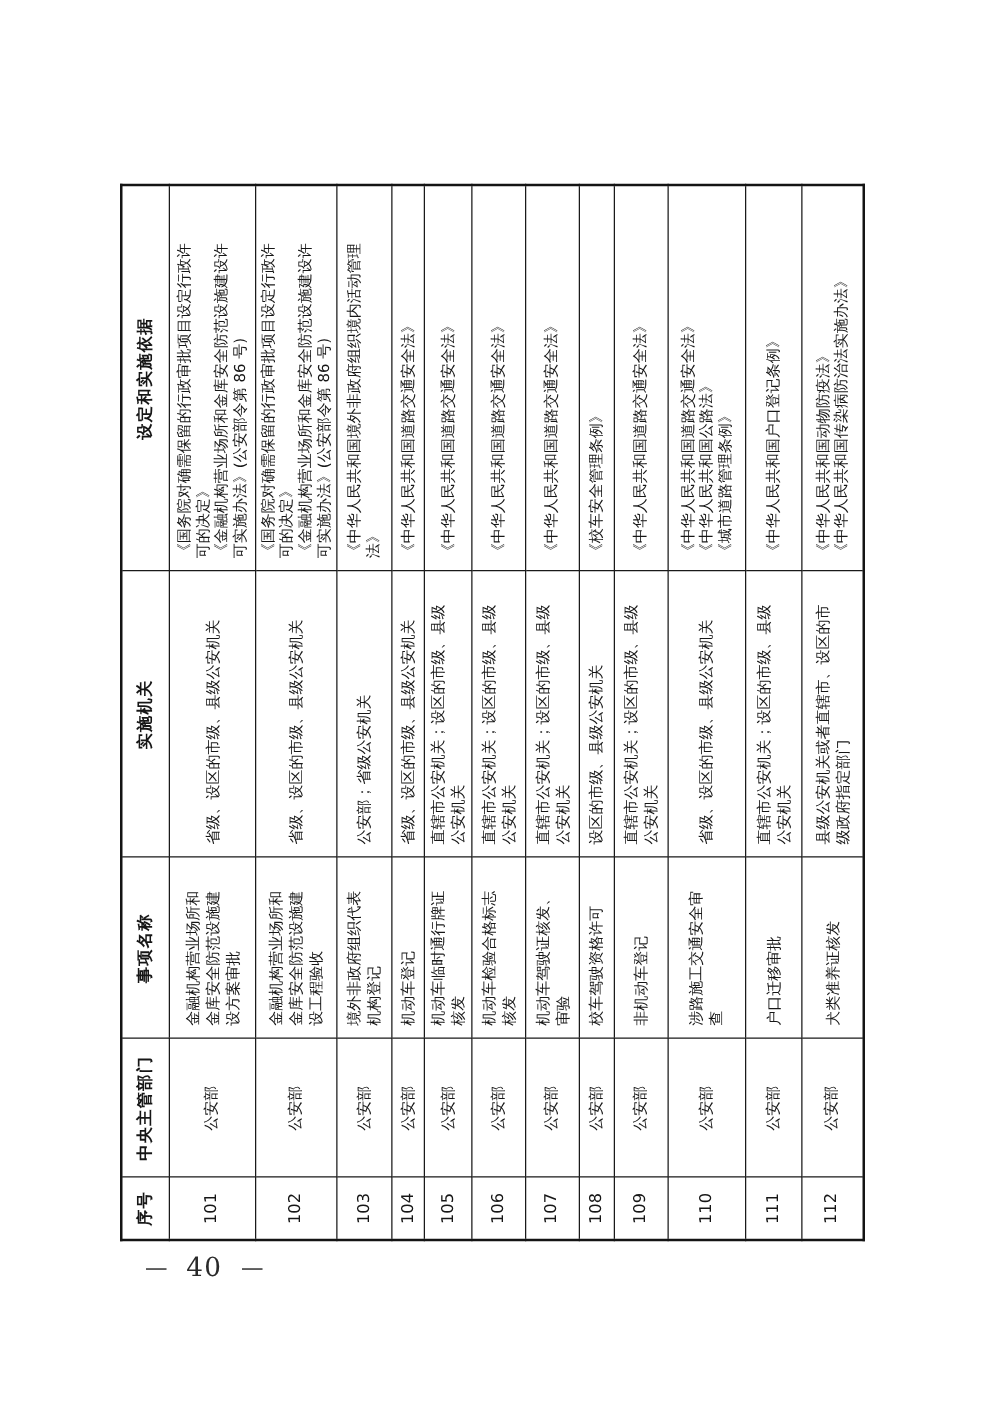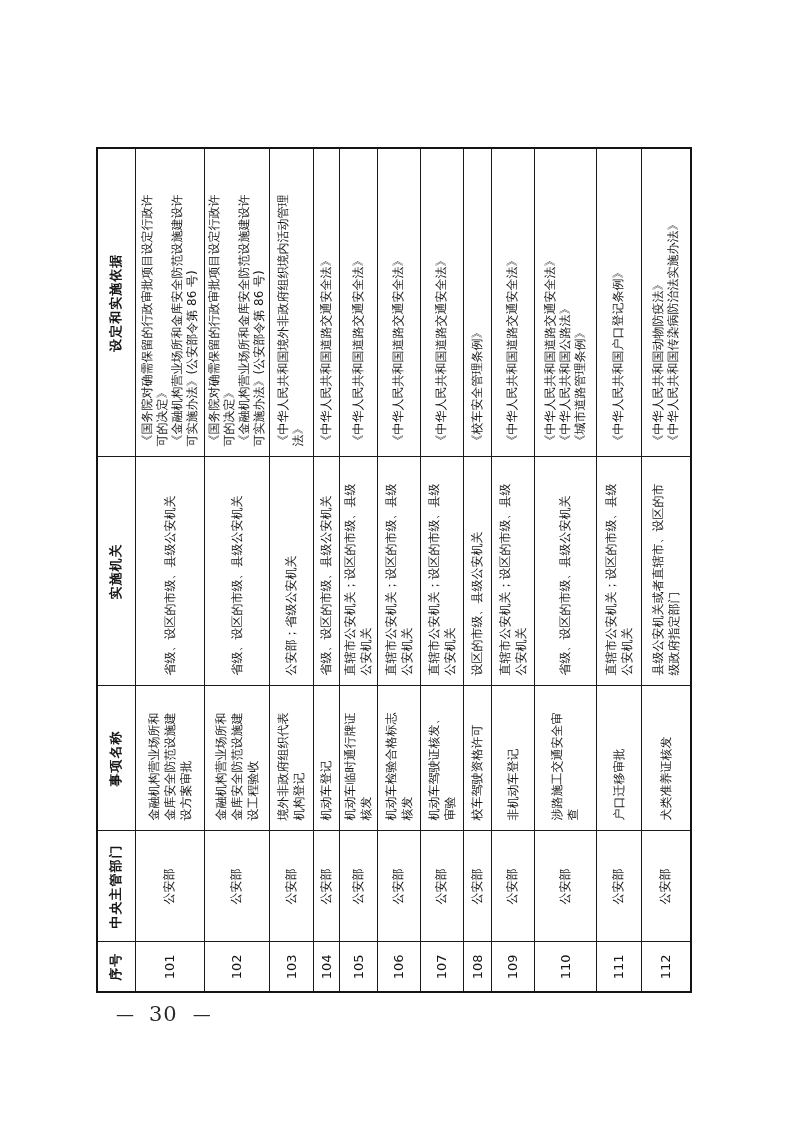--- a/index.html
+++ b/index.html
@@ -197,17 +197,17 @@
               <div class="basis-item">《中华人民共和国动物防疫法》</div>
               <div class="basis-item">《中华人民共和国传染病防治法实施办法》</div>
             </td>
           </tr>
         </tbody>
     </table>
   </div>
 
   <div class="pageno">
     <span class="dash">—</span>
-    <span class="num">30</span>
+    <span class="num">40</span>
     <span class="dash">—</span>
   </div>
 
 </div>
 
 </body></html>

